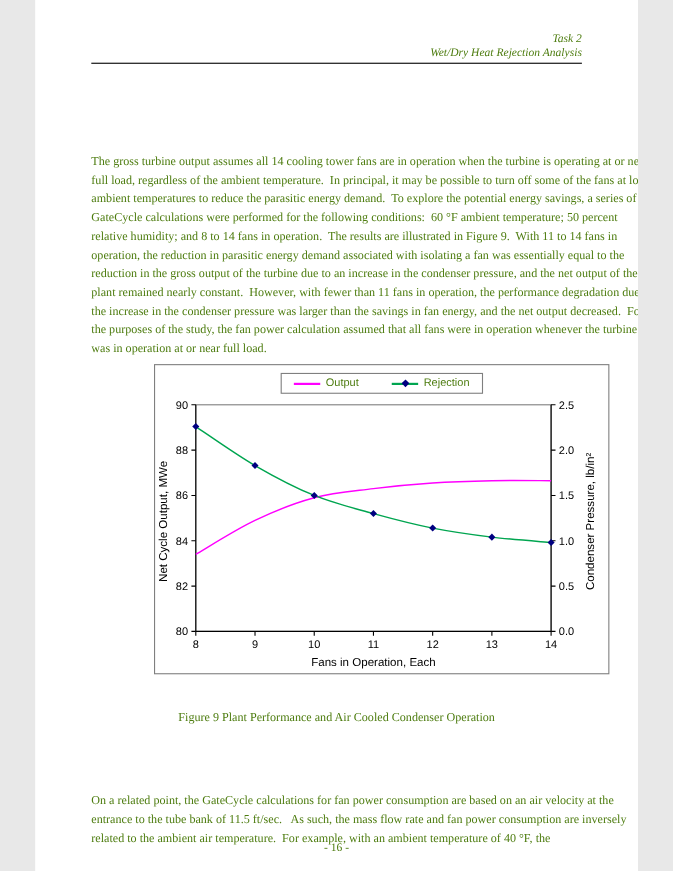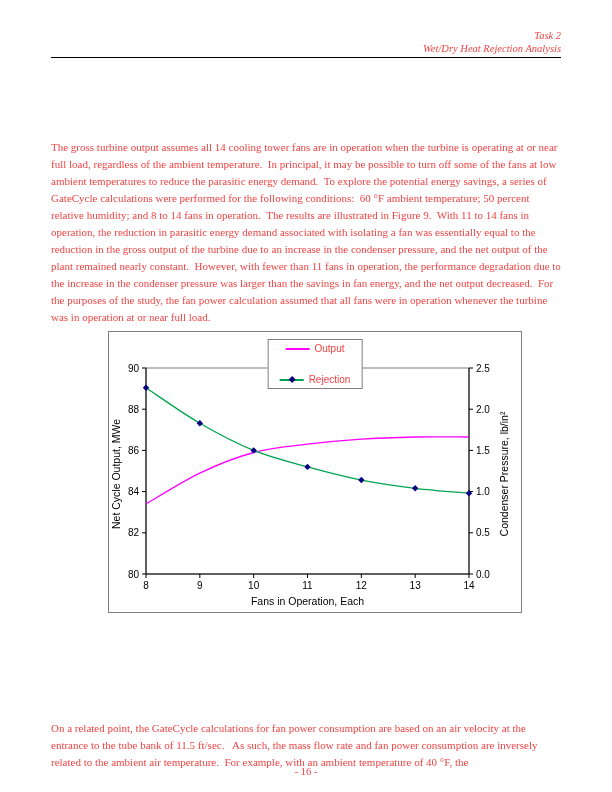--- a/index.html
+++ b/index.html
@@ -1,22 +1,22 @@
 <!DOCTYPE html>
 <html><head>
 <meta charset="utf-8">
 <style>
   html,body{margin:0;padding:0;background:#e8e8e8;}
   .page{
     position:relative;
-    width:612px;height:792px;
+    width:548px;height:792px;
     margin:0 auto;
     background:#ffffff;
     font-family:"Liberation Serif", serif;
-    color:#ef4444;
+    color:#4d7c0f;
     overflow:hidden;
   }
   .header{
     position:absolute;top:29px;left:51px;right:51px;
     text-align:right;font-style:italic;
     font-size:10.5px;line-height:13px;
   }
   .rule{
     position:absolute;top:57px;left:51px;right:51px;
     border-top:1px solid #000;height:0;
@@ -32,24 +32,24 @@
   .chart-box{
     position:absolute;left:108px;top:331px;
     width:414px;height:282px;
     border:1px solid #7f7f7f;background:#fff;
     box-sizing:border-box;
   }
   #chart-svg{display:block;}
   #chart-svg text{font-family:"Liberation Sans", sans-serif;fill:#000;}
   .legend{
     position:absolute;top:7px;left:50%;transform:translateX(-50%);
-    display:flex;gap:20px;align-items:center;
+    display:flex;gap:30px;align-items:center;
     border:1px solid #7f7f7f;background:#fff;
     padding:3px 11px;
-    font-family:"Liberation Sans", sans-serif;font-size:10px;flex-direction:column;
+    font-family:"Liberation Sans", sans-serif;font-size:10px;
   }
   .legend-item{display:flex;align-items:center;gap:5px;}
   .legend-line{display:inline-block;width:24px;height:2px;background:#999;}
   .legend-line-wrap{position:relative;display:inline-block;width:24px;height:9px;}
   .legend-line-wrap .legend-line{position:absolute;left:0;top:3.5px;}
   .legend-diamond{
     position:absolute;left:9.5px;top:2px;
     width:5px;height:5px;background:#000080;
     transform:rotate(45deg);
   }
@@ -140,18 +140,19 @@
       <div class="legend-item">
         <span class="legend-line-wrap">
           <span class="legend-line" id="legend-line-pressure" style="background: rgb(0, 165, 80);"></span>
           <span class="legend-diamond" id="legend-diamond" style="background: rgb(0, 0, 128);"></span>
         </span>
         <span class="legend-text">Rejection</span>
       </div>
     </div>
   </div>
 
+  <div class="caption">Figure 9  Plant Performance and Air Cooled Condenser Operation</div>
 
   <p class="para" id="p3">On a related point, the GateCycle calculations for fan power consumption are based on an air velocity at the entrance to the tube bank of 11.5 ft/sec.   As such, the mass flow rate and fan power consumption are inversely related to the ambient air temperature.  For example, with an ambient temperature of 40 °F, the</p>
 
   <div class="footer">- 16 -</div>
 
 </div>
 
 </body></html>

